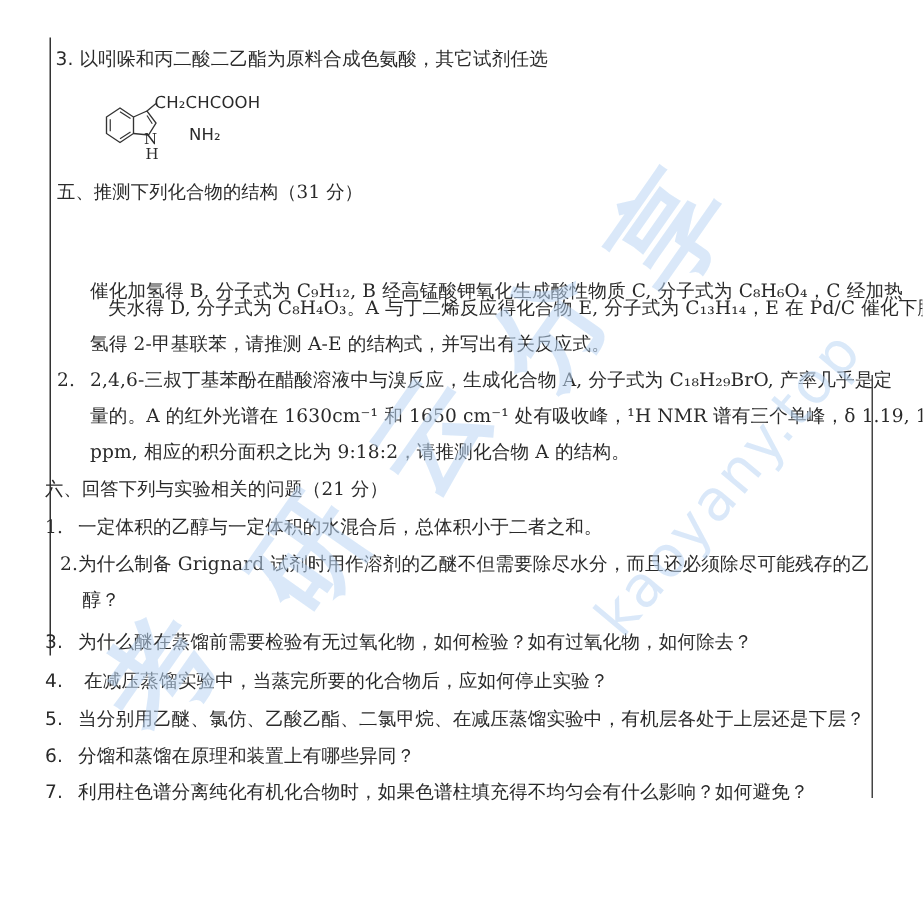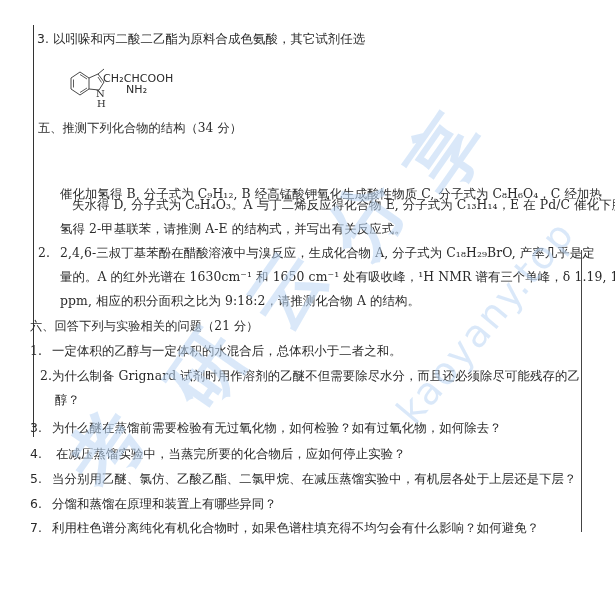--- a/index.html
+++ b/index.html
@@ -33,34 +33,34 @@
 
   <svg class="mol" viewBox="0 0 120 50">
     <polygon points="3,20 12,14 21,20 21,31 12,37 3,31" fill="none" stroke="#333" stroke-width="0.9"></polygon>
     <line x1="5.5" y1="21.5" x2="5.5" y2="29.5" stroke="#333" stroke-width="0.8"></line>
     <line x1="12" y1="16.5" x2="19" y2="21" stroke="#333" stroke-width="0.8"></line>
     <line x1="12" y1="34.5" x2="19" y2="30" stroke="#333" stroke-width="0.8"></line>
     <polyline points="21,20 30,16 36,24 31,32 21,31" fill="none" stroke="#333" stroke-width="0.9"></polyline>
     <line x1="33.5" y1="24.5" x2="30" y2="19" stroke="#333" stroke-width="0.8"></line>
     <line x1="30" y1="16" x2="36" y2="11" stroke="#333" stroke-width="0.9"></line>
   </svg>
-  <div class="line sans" style="left:103px; top:31px; font-size:11px; margin-top:40px; position:absolute;">
+  <div class="line sans" style="left:103px; top:31px; font-size:11px; margin-top:30px; position:absolute;">
     <span>CH₂CHCOOH</span>
   </div>
   <div class="line sans" style="left:126px; top:82px; font-size:11px;">
     <span>NH₂</span>
   </div>
   <div class="line" style="left:96px; top:86px; font-size:10px;">
     <span>N</span>
   </div>
   <div class="line" style="left:97px; top:96px; font-size:10px;">
     <span>H</span>
   </div>
 
-  <div class="line heading" style="left:38px; top:120px;">五、推测下列化合物的结构（34 分）</div>
+  <div class="line heading" style="left:38px; top:120px;">五、推测下列化合物的结构（31 分）</div>
 
   <div class="line" style="left:60px; top:186px;">催化加氢得 B, 分子式为 C₉H₁₂, B 经高锰酸钾氧化生成酸性物质 C, 分子式为 C₈H₆O₄，C 经加热</div>
   <div class="line" style="left:72px; top:197px;">失水得 D, 分子式为 C₈H₄O₃。A 与丁二烯反应得化合物 E, 分子式为 C₁₃H₁₄，E 在 Pd/C 催化下脱</div>
   <div class="line" style="left:60px; top:221px;">氢得 2-甲基联苯，请推测 A-E 的结构式，并写出有关反应式。</div>
 
   <div class="line" style="left:38px; top:245px;">
     <span class="num">2.</span><span>2,4,6-三叔丁基苯酚在醋酸溶液中与溴反应，生成化合物 A, 分子式为 C₁₈H₂₉BrO, 产率几乎是定</span>
   </div>
   <div class="line" style="left:60px; top:269px;">量的。A 的红外光谱在 1630cm⁻¹ 和 1650 cm⁻¹ 处有吸收峰，¹H NMR 谱有三个单峰，δ 1.19, 1.26, 6.90</div>
   <div class="line" style="left:60px; top:293px;">ppm, 相应的积分面积之比为 9:18:2，请推测化合物 A 的结构。</div>

